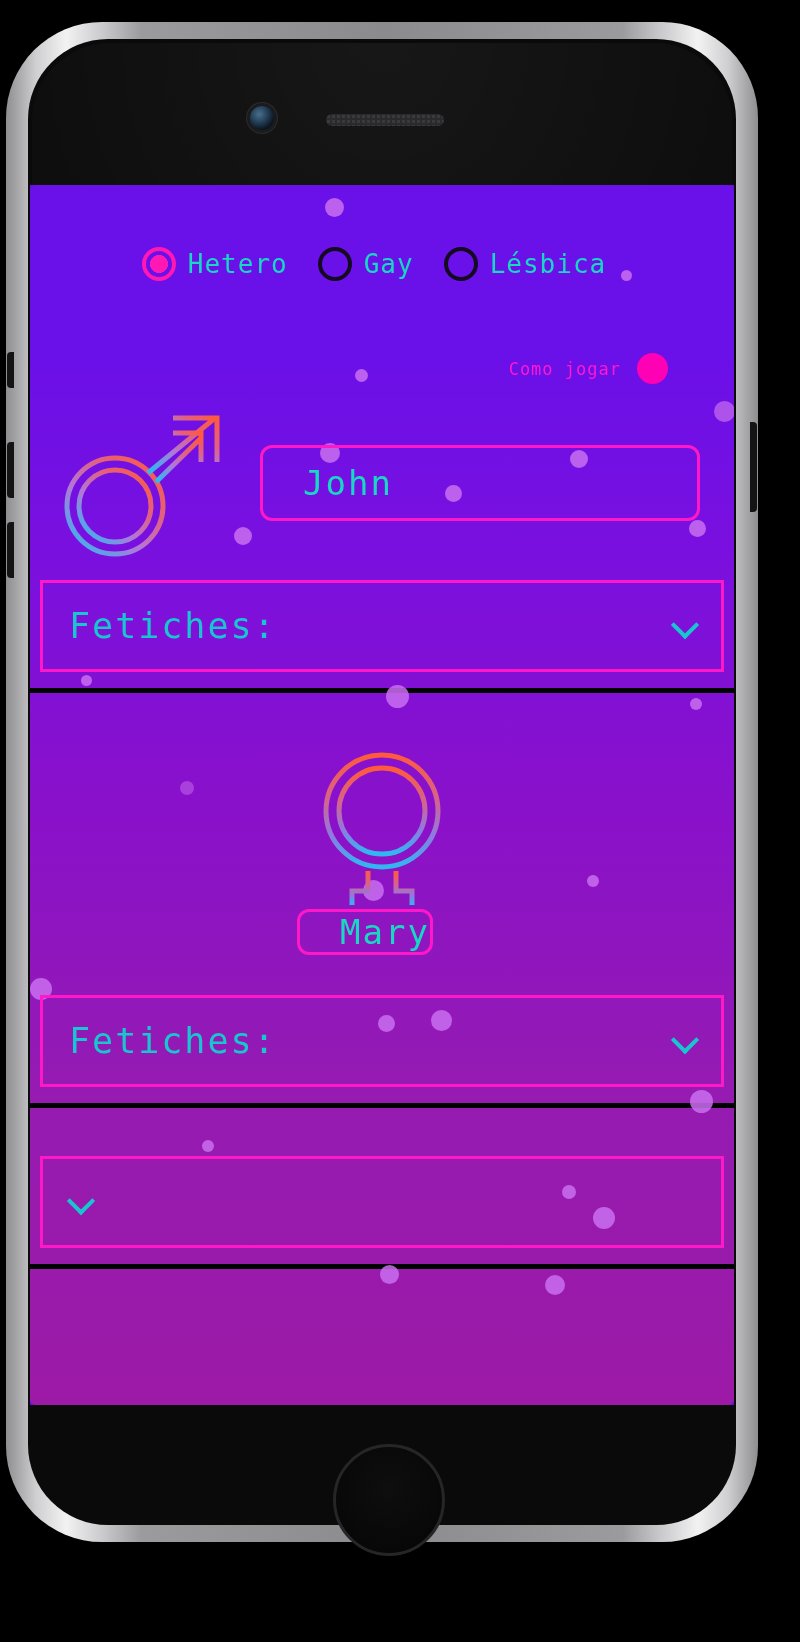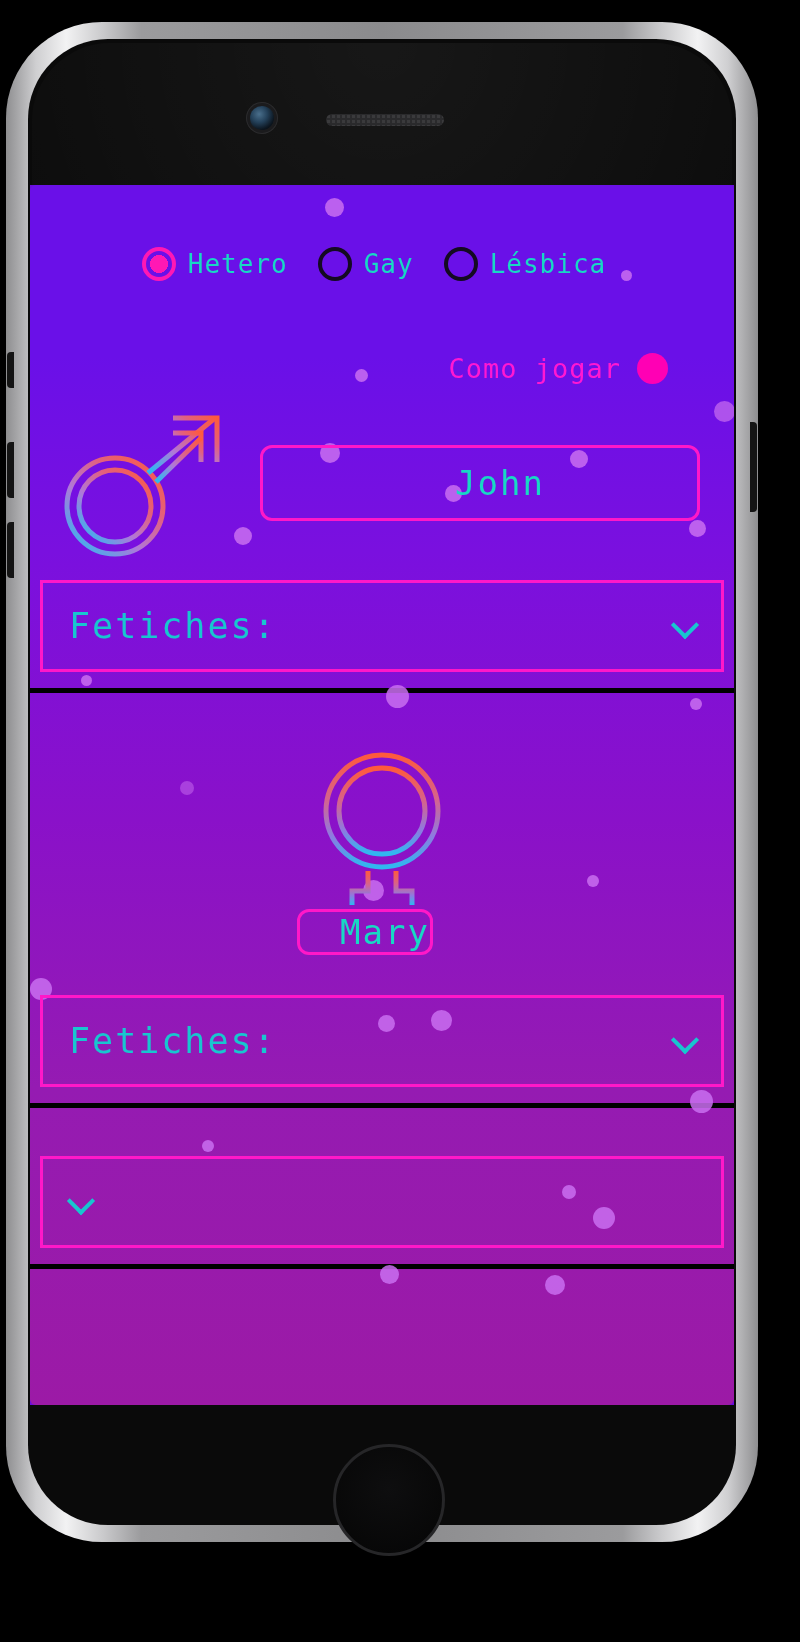--- a/index.html
+++ b/index.html
@@ -85,30 +85,30 @@
   }
   .rad-label{
     color:#18d8c4;font-size:26px;letter-spacing:1px;white-space:nowrap;
     font-family:"DejaVu Sans Mono","Liberation Mono",monospace;
   }
 
   .howto{
     display:flex;align-items:center;justify-content:flex-end;gap:16px;
     padding:72px 66px 0 0;
   }
-  .howto-text{color:#ff18d2;font-size:27px;letter-spacing:1px;}
+  .howto-text{color:#ff18d2;font-size:17px;letter-spacing:1px;}
   .howto-dot{width:31px;height:31px;border-radius:50%;background:#ff00b4;}
 
   
   .person{display:flex;align-items:center;padding:24px 0 0 0;}
   .sym{width:230px;display:flex;justify-content:center;align-items:center;}
   .namebox{
     flex:1;margin-right:34px;height:76px;box-sizing:border-box;
     border:3px solid #ff18c8;border-radius:12px;
-    display:flex;align-items:center;justify-content:center;padding-left:40px;
+    display:flex;align-items:center;padding-left:40px;
   }
   .namebox span{color:#18d8c4;font-size:34px;letter-spacing:2px;}
 
   
   .ddwrap{padding:0 10px;}
   .dd{
     position:relative;height:92px;box-sizing:border-box;
     border:3px solid #ff18c8;
     display:flex;align-items:center;justify-content:space-between;
     padding:0 22px 0 26px;

